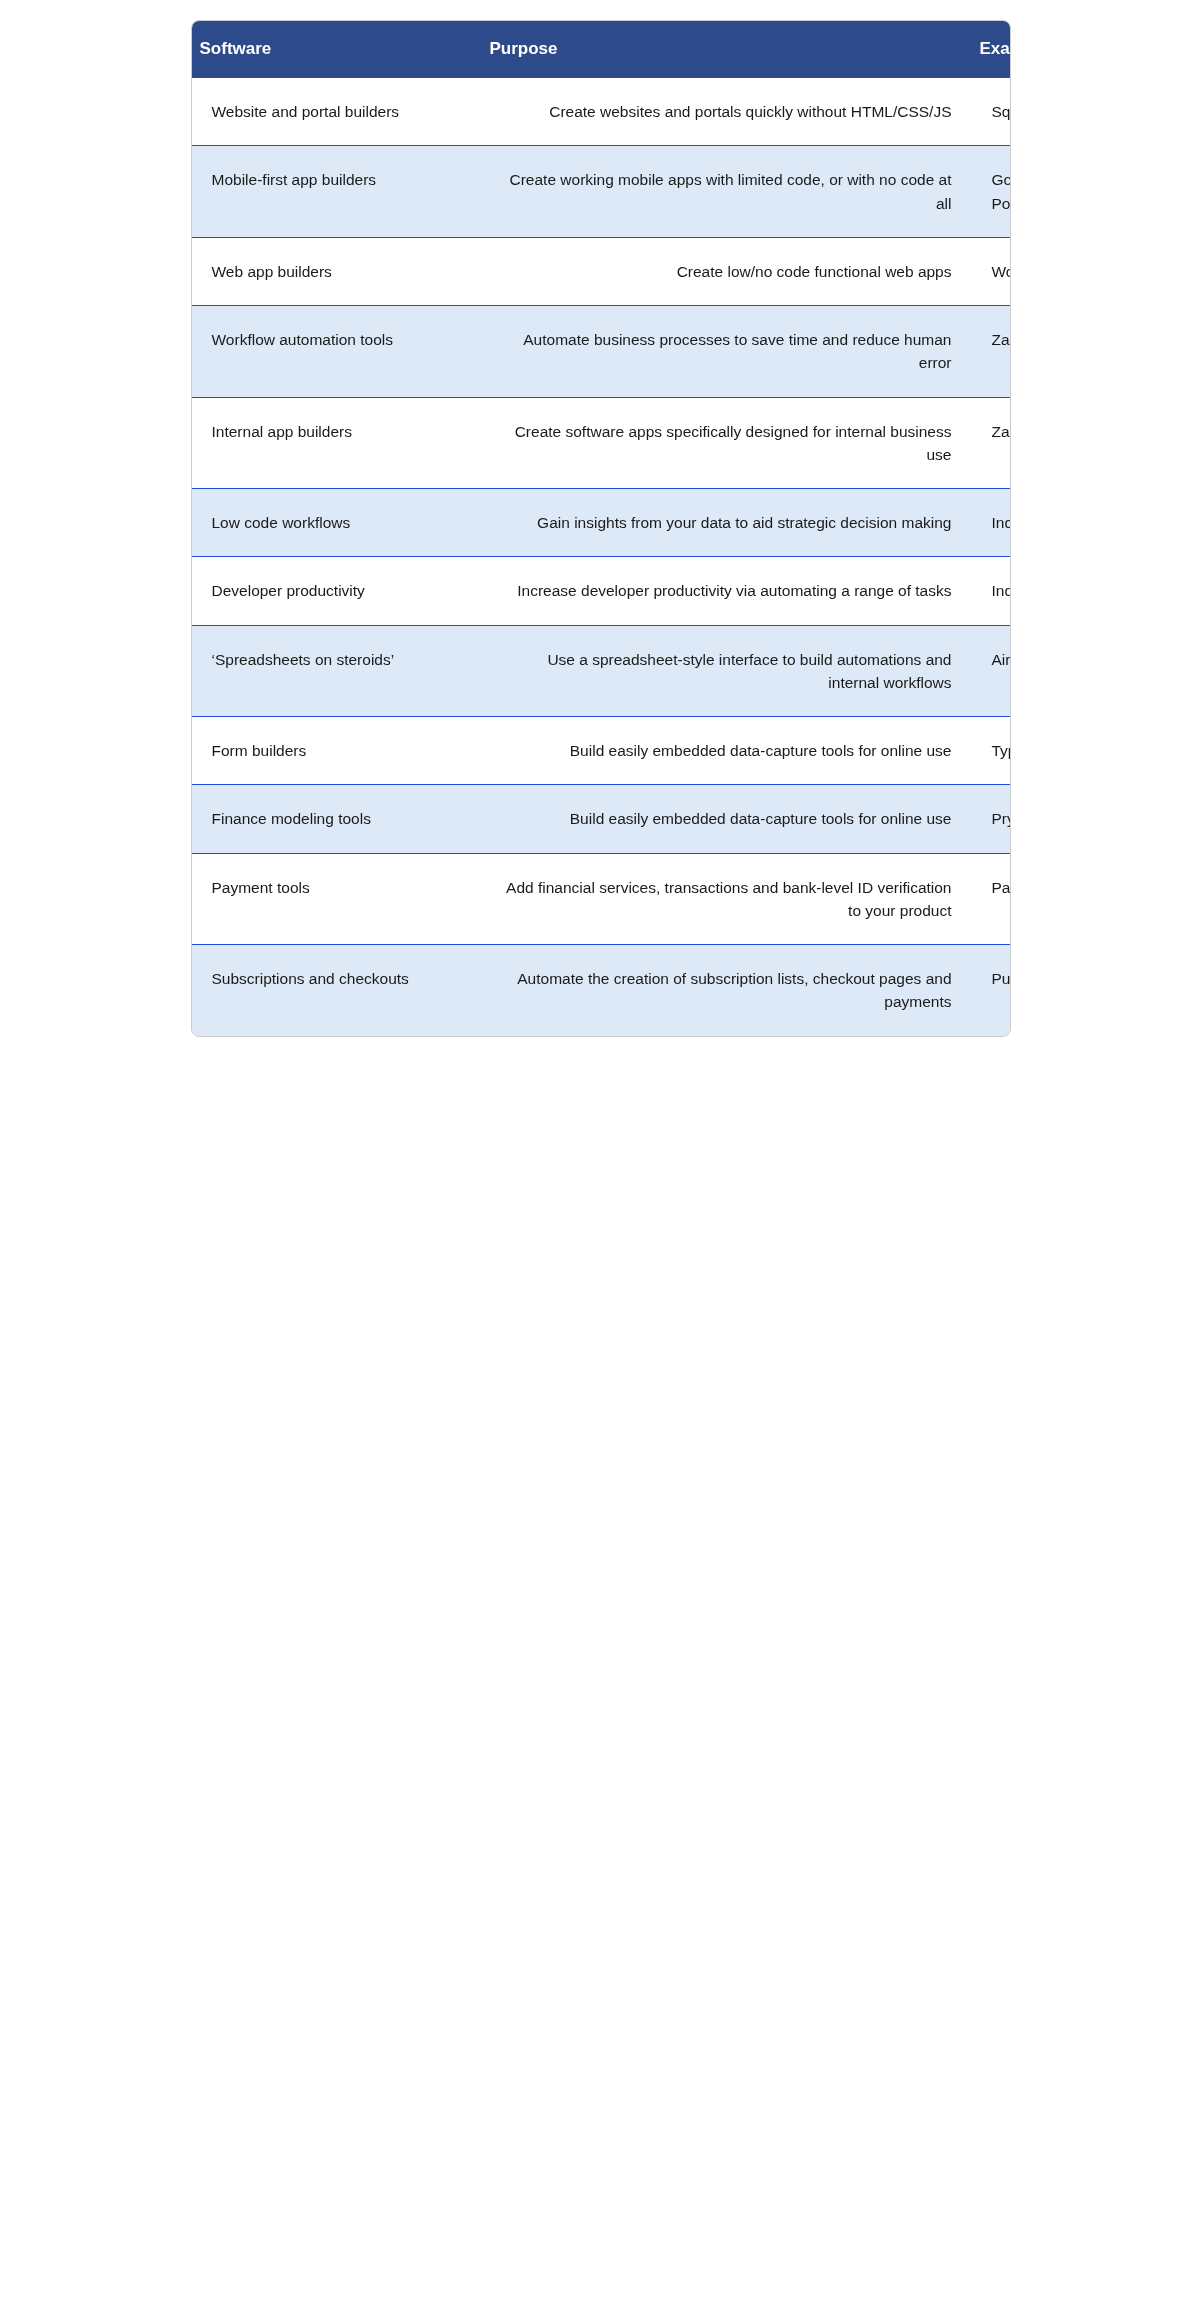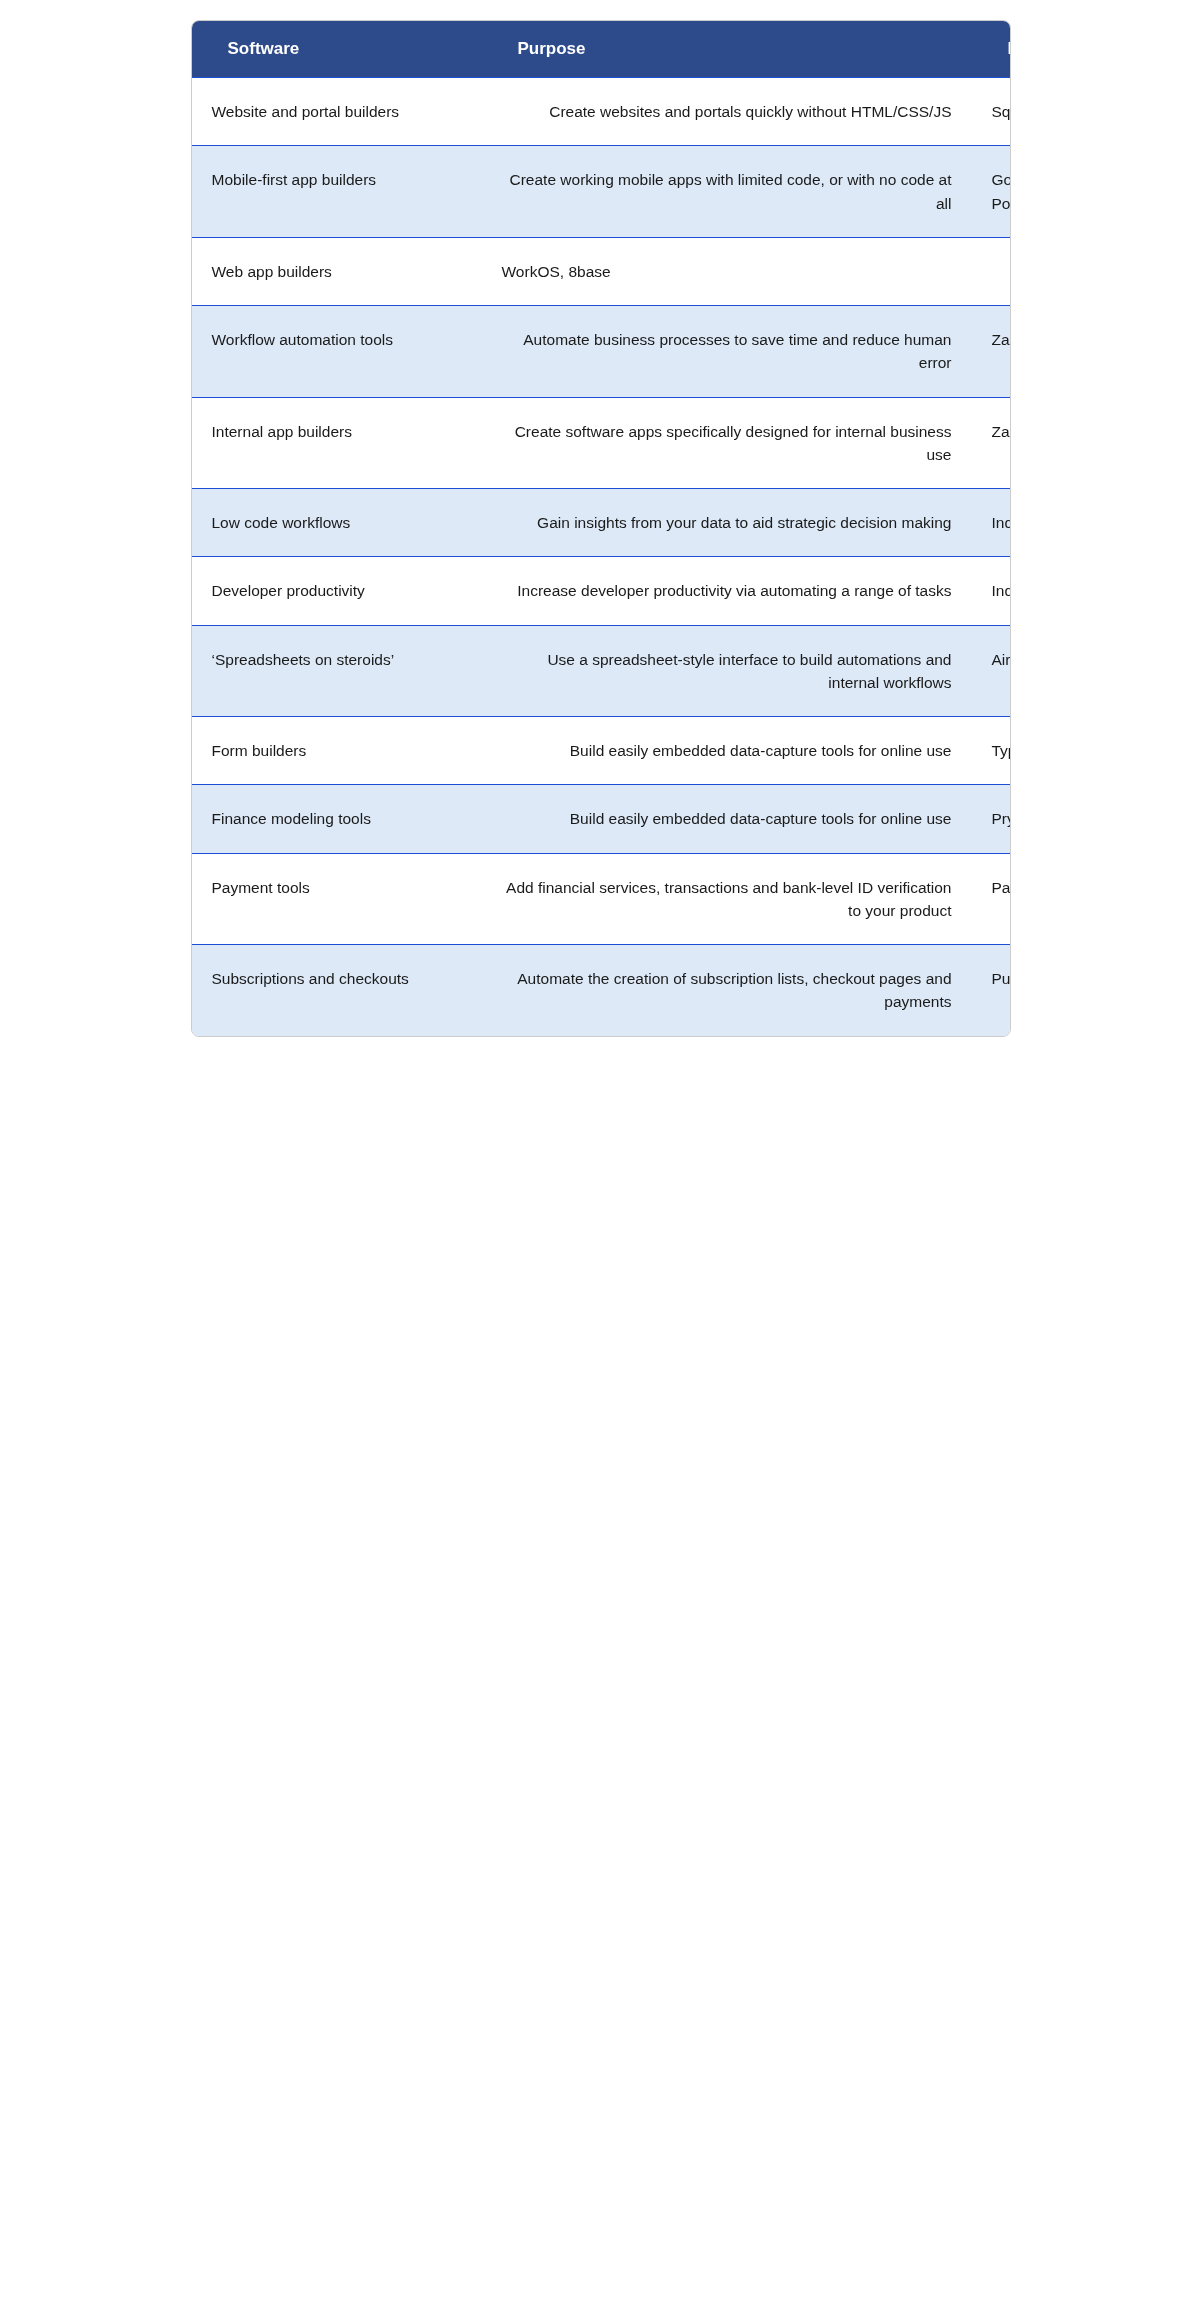--- a/index.html
+++ b/index.html
@@ -23,21 +23,21 @@
       border: 1px solid #ccc;
     }
 
     .table-header {
       display: grid;
       grid-template-columns: 290px 490px 290px;
       background-color: #2d4a8a;
     }
 
     .table-header .col {
-      padding: 18px 36px;
+      padding: 18px 8px;
       color: #fff;
       font-weight: bold;
       font-size: 17px;
     }
 
     .table-row {
       display: grid;
       grid-template-columns: 290px 490px 290px;
       border-top: 1px solid #1d4ed8;
     }
@@ -88,20 +88,21 @@
         <div class="cell cell-purpose">Create websites and portals quickly without HTML/CSS/JS</div>
         <div class="cell cell-examples">Squarespace, Wordpress</div>
       </div>
       <div class="table-row">
         <div class="cell cell-software">Mobile-first app builders</div>
         <div class="cell cell-purpose">Create working mobile apps with limited code, or with no code at all</div>
         <div class="cell cell-examples">Google AppSheet, Microsoft PowerApps</div>
       </div>
       <div class="table-row">
         <div class="cell cell-software">Web app builders</div>
+        <div class="cell cell-purpose">Create low/no code functional web apps</div>
         <div class="cell cell-examples">WorkOS, 8base</div>
       </div>
       <div class="table-row">
         <div class="cell cell-software">Workflow automation tools</div>
         <div class="cell cell-purpose">Automate business processes to save time and reduce human error</div>
         <div class="cell cell-examples">Zapier, Fibery</div>
       </div>
       <div class="table-row">
         <div class="cell cell-software">Internal app builders</div>
         <div class="cell cell-purpose">Create software apps specifically designed for internal business use</div>

